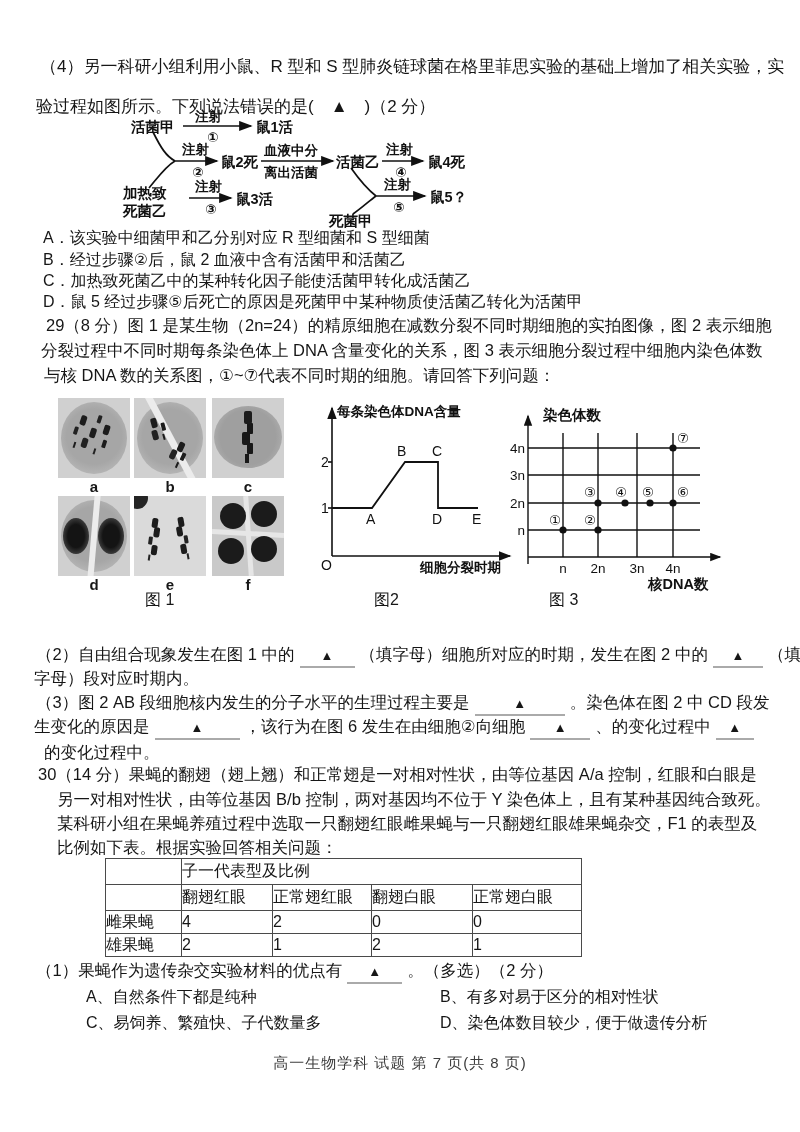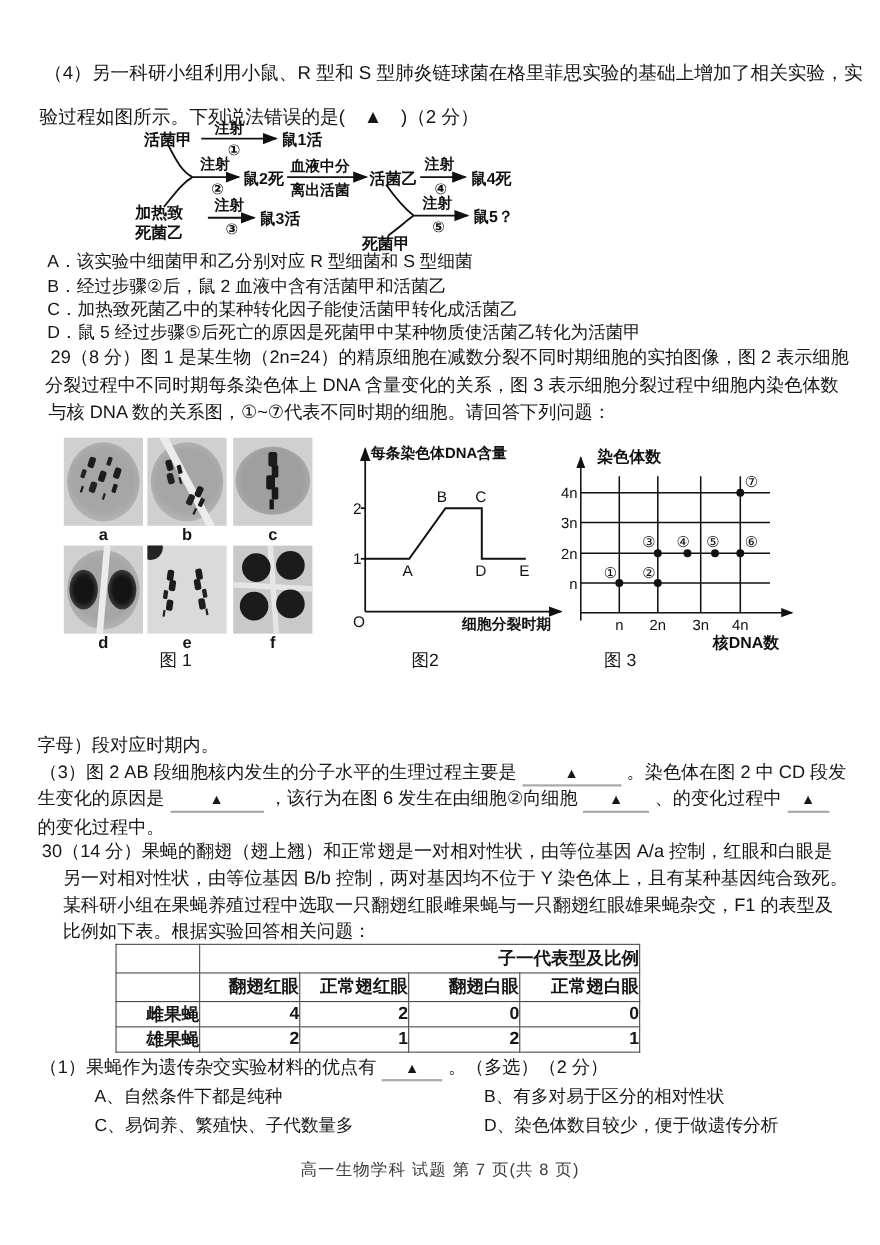--- a/index.html
+++ b/index.html
@@ -47,21 +47,21 @@
     box-shadow:-3px 9px 0 0 #1c1c1c,2px 18px 0 -1px #222,-2px 27px 0 0 #1c1c1c,1px 35px 0 -2px #222;}
   .panel-f{background:#c9c9c9;}
   .nuc{position:absolute;width:26px;height:26px;border-radius:50%;background:#1b1b1b;}
   .nf1{left:8px;top:7px}.nf2{left:39px;top:5px}.nf3{left:6px;top:42px}.nf4{left:39px;top:40px}
   .cross-h{position:absolute;left:0;top:35px;width:72px;height:5px;background:#e6e6e6;transform:rotate(3deg);}
   .cross-v{position:absolute;left:34px;top:0;width:5px;height:80px;background:#e6e6e6;transform:rotate(-4deg);}
   .plabel{position:absolute;width:72px;text-align:center;font-weight:700;font-size:15px;}
   .figcap{position:absolute;font-size:16px;white-space:nowrap;text-align:right;}
   
   .ftable{position:absolute;left:105px;top:858px;border-collapse:collapse;font-size:16px;}
-  .ftable td{border:1.6px solid #4a4a4a;text-align:right;padding:0;font-weight:bold;}
+  .ftable td{border:1.6px solid #4a4a4a;text-align:left;padding:0;}
   .footer{position:absolute;left:0;top:1054px;width:800px;text-align:center;
           font-size:15px;color:#3c3c3c;letter-spacing:1px;}
   svg{position:absolute;overflow:visible;}
   svg text{font-family:"Liberation Sans","DejaVu Sans",sans-serif;fill:#111;}
 </style>
 </head>
 <body>
 
 <div class="page">
 
@@ -233,28 +233,31 @@
     <text x="106" y="99" font-size="13.5" text-anchor="middle">④</text>
     <text x="133" y="99" font-size="13.5" text-anchor="middle">⑤</text>
     <text x="168" y="99" font-size="13.5" text-anchor="middle">⑥</text>
     <text x="168" y="45" font-size="13.5" text-anchor="middle">⑦</text>
   </svg>
 
   <div class="figcap" style="left:145px;top:590px">图 1</div>
   <div class="figcap" style="left:374px;top:590px">图2</div>
   <div class="figcap" style="left:549px;top:590px">图 3</div>
 
+  <div class="ln" style="left:36px;top:644px">
+    <span>（2）自由组合现象发生在图 1 中的</span><span class="blank b55">▲</span><span>（填字母）细胞所对应的时期，发生在图 2 中的</span><span class="blank b50">▲</span><span>（填</span>
+  </div>
   <div class="ln" style="left:34px;top:668px">字母）段对应时期内。</div>
   <div class="ln" style="left:36px;top:692px">
     <span>（3）图 2 AB 段细胞核内发生的分子水平的生理过程主要是</span><span class="blank b90">▲</span><span>。染色体在图 2 中 CD 段发</span>
   </div>
   <div class="ln" style="left:34px;top:716px">
     <span>生变化的原因是</span><span class="blank b85">▲</span><span>，该行为在图 6 发生在由细胞②向细胞</span><span class="blank b60">▲</span><span>、的变化过程中</span><span class="blank b38">▲</span>
   </div>
-  <div class="ln" style="left:34px;top:742px">的变化过程中。</div>
+  <div class="ln" style="left:44px;top:742px">的变化过程中。</div>
 
   <div class="ln" style="left:38px;top:764px">30（14 分）果蝇的翻翅（翅上翘）和正常翅是一对相对性状，由等位基因 A/a 控制，红眼和白眼是</div>
   <div class="ln" style="left:57px;top:789px">另一对相对性状，由等位基因 B/b 控制，两对基因均不位于 Y 染色体上，且有某种基因纯合致死。</div>
   <div class="ln" style="left:57px;top:813px">某科研小组在果蝇养殖过程中选取一只翻翅红眼雌果蝇与一只翻翅红眼雄果蝇杂交，F1 的表型及</div>
   <div class="ln" style="left:57px;top:837px">比例如下表。根据实验回答相关问题：</div>
 
   <table class="ftable">
     <tbody>
         <tr style="height:26px">
       <td style="width:75px"></td>

